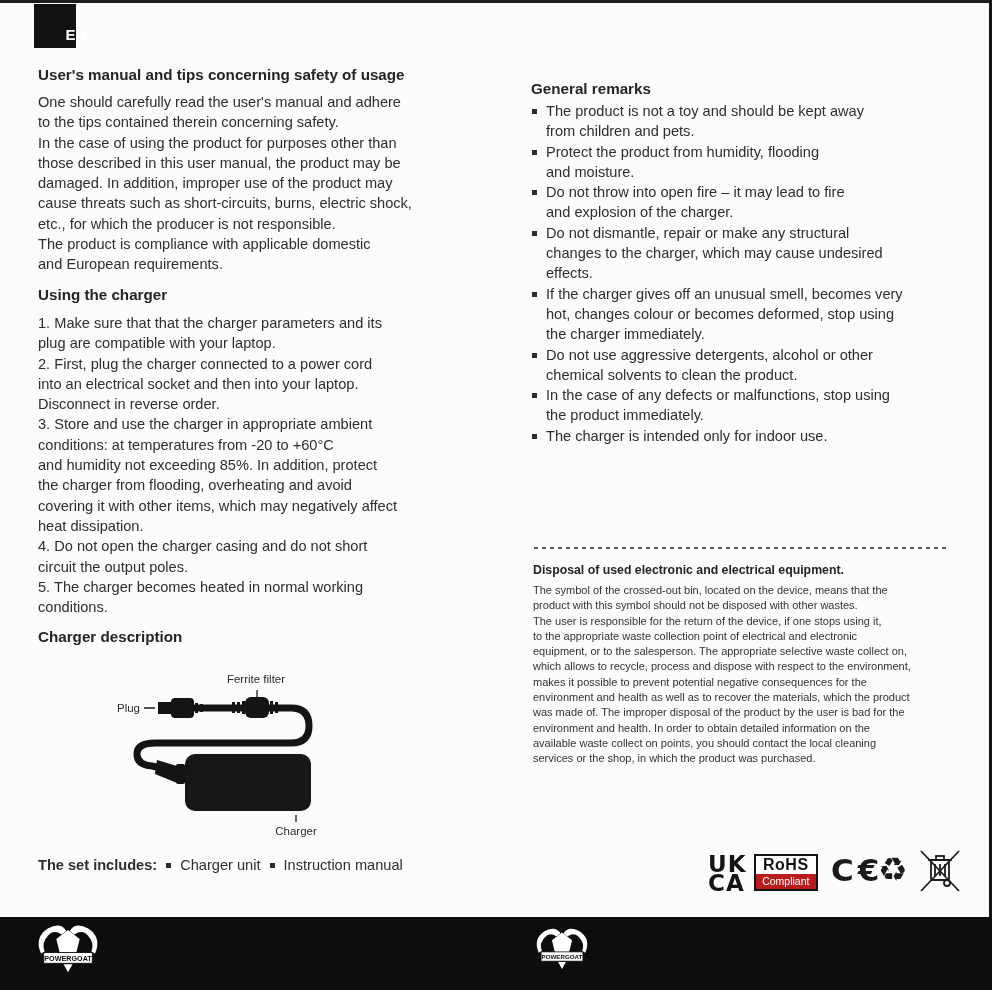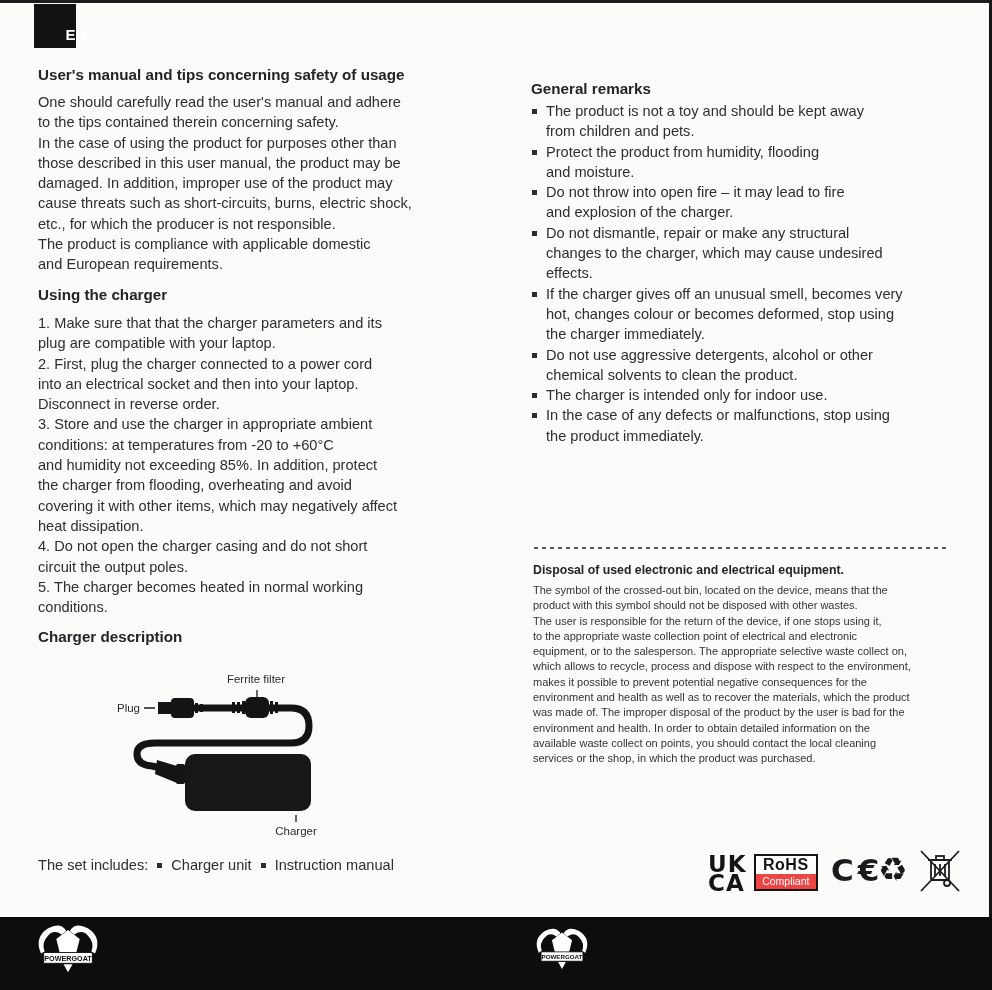--- a/index.html
+++ b/index.html
@@ -34,28 +34,28 @@
     content:"";position:absolute;left:0;top:8px;width:5px;height:5px;background:#2b2b2b;
   }
   
   .dashed{height:2px;
     background:repeating-linear-gradient(90deg,#5a5a5a 0 4px,transparent 4px 8px);}
   
   .disposal-h{font-weight:bold;font-size:12.3px;color:#242424;}
   .disposal-b{font-size:11px;line-height:15.3px;white-space:pre-line;color:#333;}
   
   .set-row{font-size:14.6px;display:flex;align-items:center;gap:9px;color:#2e2e2e;}
-  .set-row .lbl{font-weight:normal;}
+  .set-row .lbl{font-weight:bold;}
   .sq{width:5px;height:5px;background:#2b2b2b;flex:0 0 auto;}
   
   .ukca{font-weight:bold;font-size:23px;line-height:19px;letter-spacing:1px;color:#141414;
     font-family:"DejaVu Sans",sans-serif;}
   .rohs{border:2.5px solid #141414;text-align:center;background:#fff;}
   .rohs .top{font-weight:bold;font-size:16px;padding:0 7px;color:#141414;letter-spacing:.5px;}
-  .rohs .bot{background:#ef4444;color:#fff;font-size:10.5px;padding:1px 4px 2px;}
+  .rohs .bot{background:#b91c1c;color:#fff;font-size:10.5px;padding:1px 4px 2px;}
   .ce{font-size:31px;font-weight:600;letter-spacing:4px;color:#1a1a1a;
     font-family:"DejaVu Sans",sans-serif;}
   .recycle{font-size:33px;color:#1a1a1a;font-family:"DejaVu Sans",sans-serif;line-height:1;}
   
   .footer{left:0;top:917px;width:992px;height:73px;background:#0d0d0d;}
   svg text{font-family:"Liberation Sans",sans-serif;}
 </style>
 </head>
 <body>
 
@@ -150,23 +150,23 @@
   <li>Do not throw into open fire – it may lead to fire
 and explosion of the charger.</li>
   <li>Do not dismantle, repair or make any structural
 changes to the charger, which may cause undesired
 effects.</li>
   <li>If the charger gives off an unusual smell, becomes very
 hot, changes colour or becomes deformed, stop using
 the charger immediately.</li>
   <li>Do not use aggressive detergents, alcohol or other
 chemical solvents to clean the product.</li>
-  <li>The charger is intended only for indoor use.</li>
   <li>In the case of any defects or malfunctions, stop using
 the product immediately.</li>
+  <li>The charger is intended only for indoor use.</li>
 </ul>
 
 <div class="abs dashed" style="left:534px;top:547px;width:412px;"></div>
 
 <div class="abs disposal-h" style="left:533px;top:563px;">Disposal of used electronic and electrical equipment.</div>
 
 <div class="abs disposal-b" style="left:533px;top:583px;width:430px;">The symbol of the crossed-out bin, located on the device, means that the
 product with this symbol should not be disposed with other wastes.
 The user is responsible for the return of the device, if one stops using it,
 to the appropriate waste collection point of electrical and electronic

